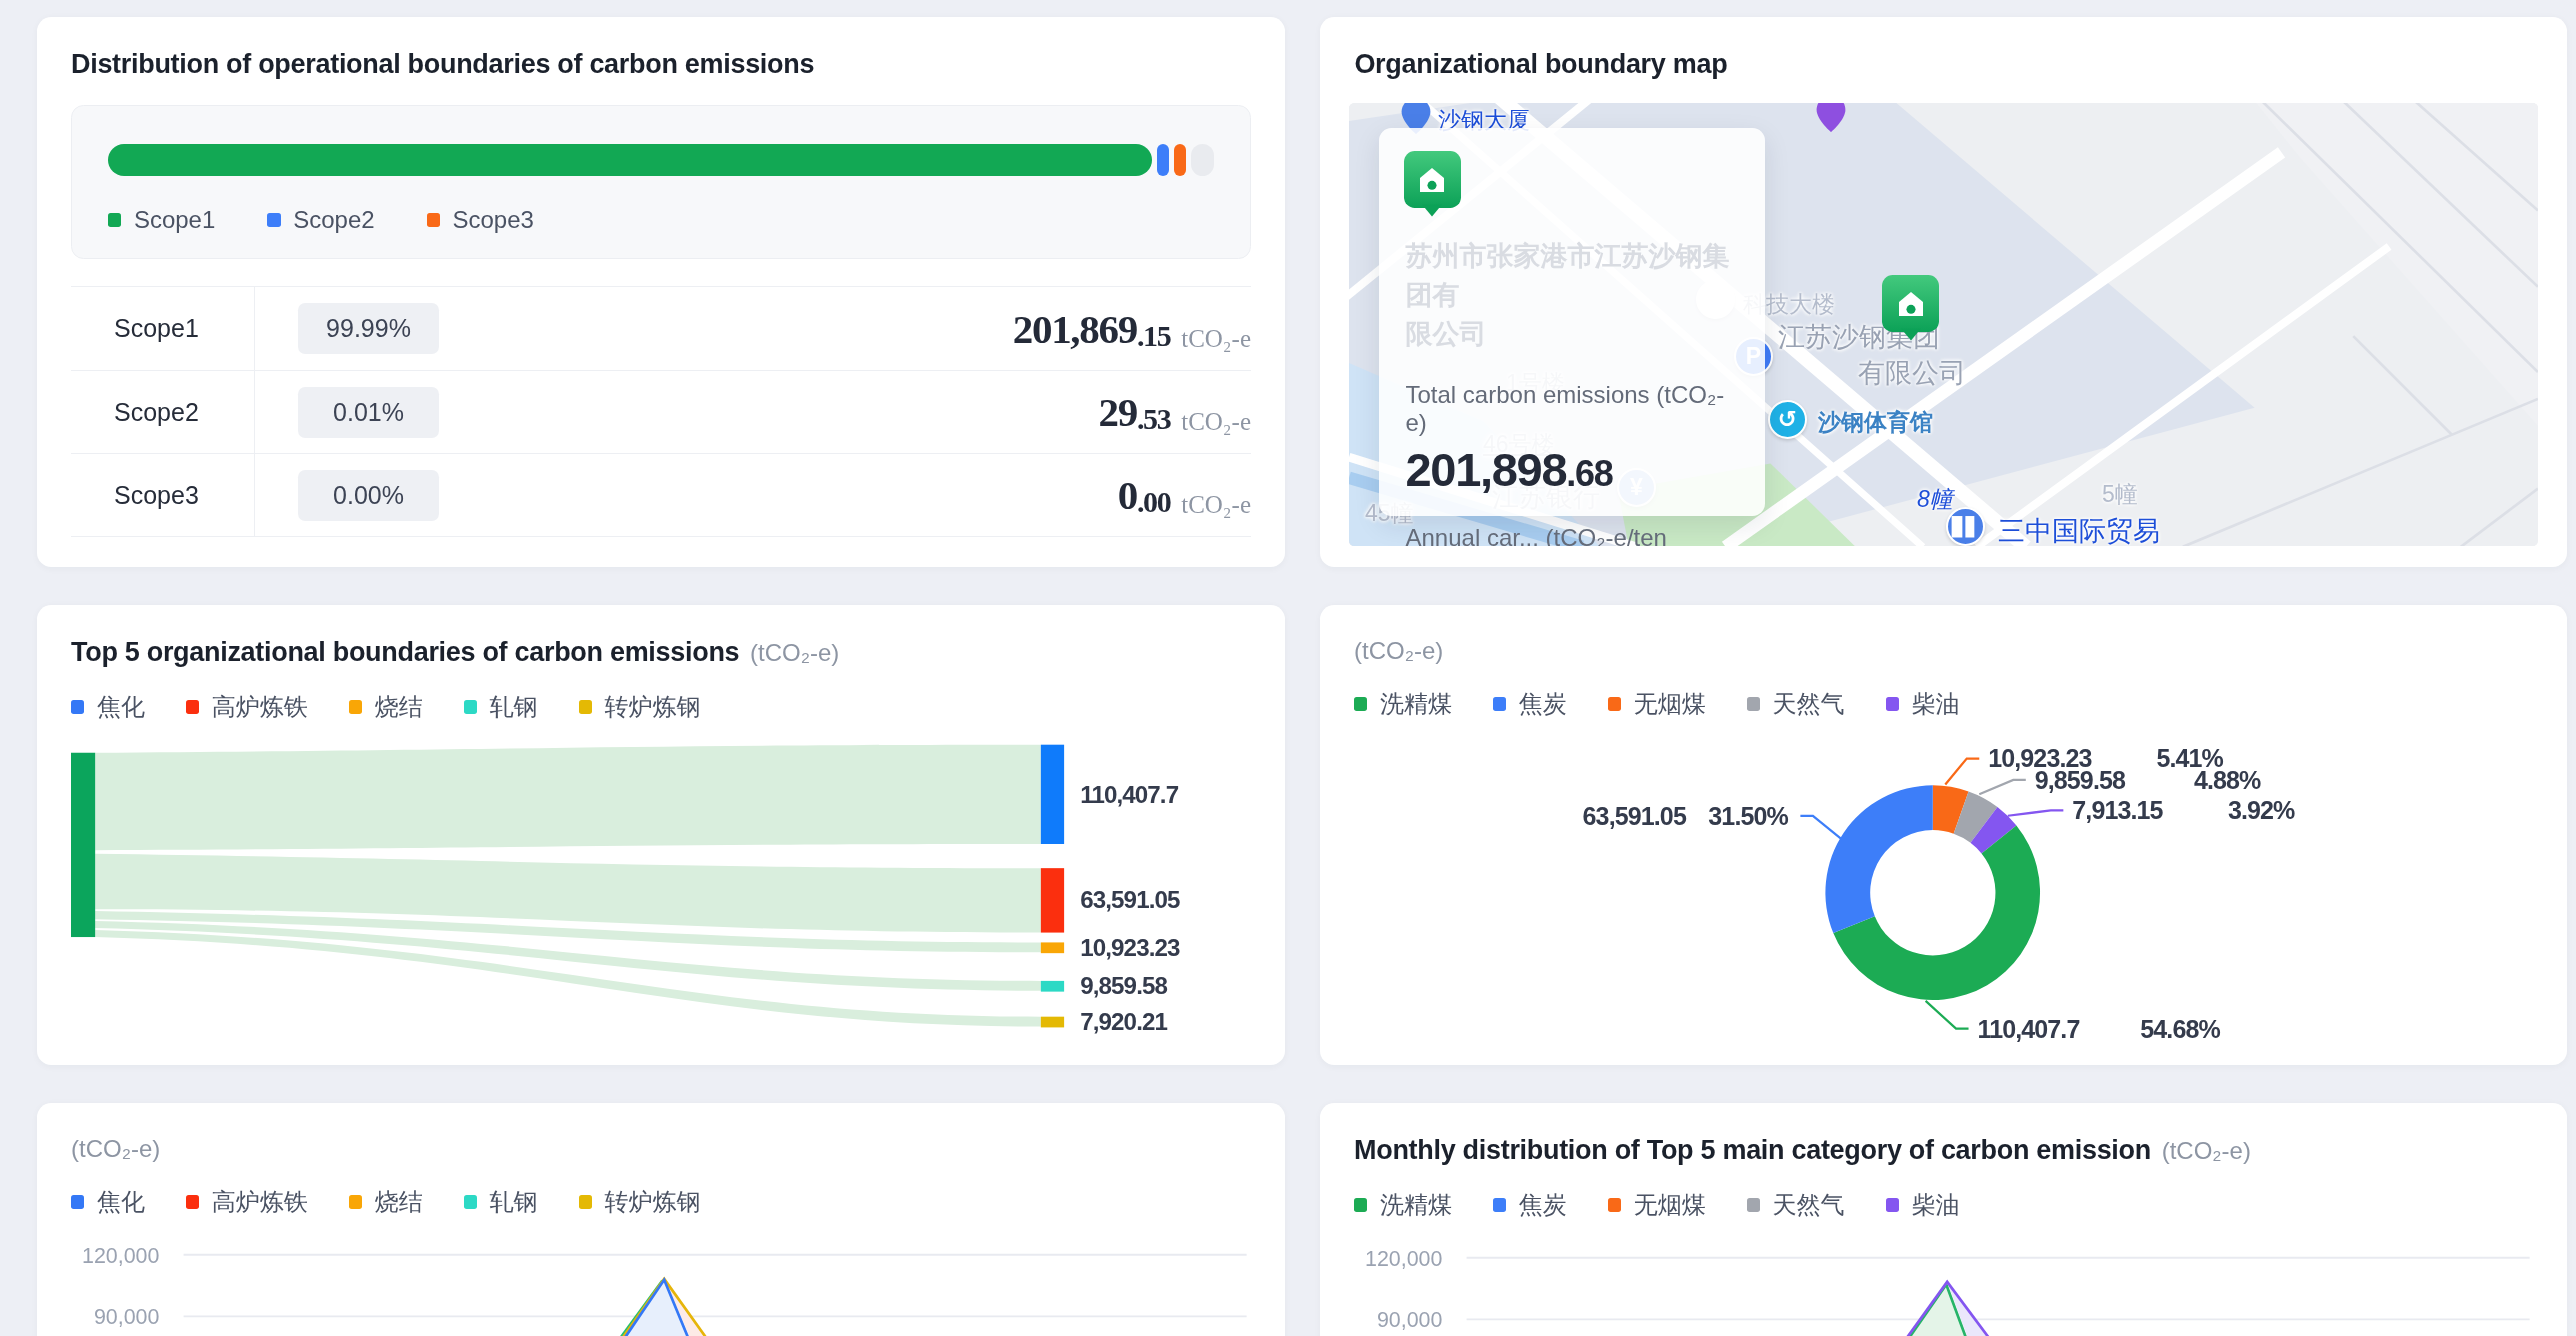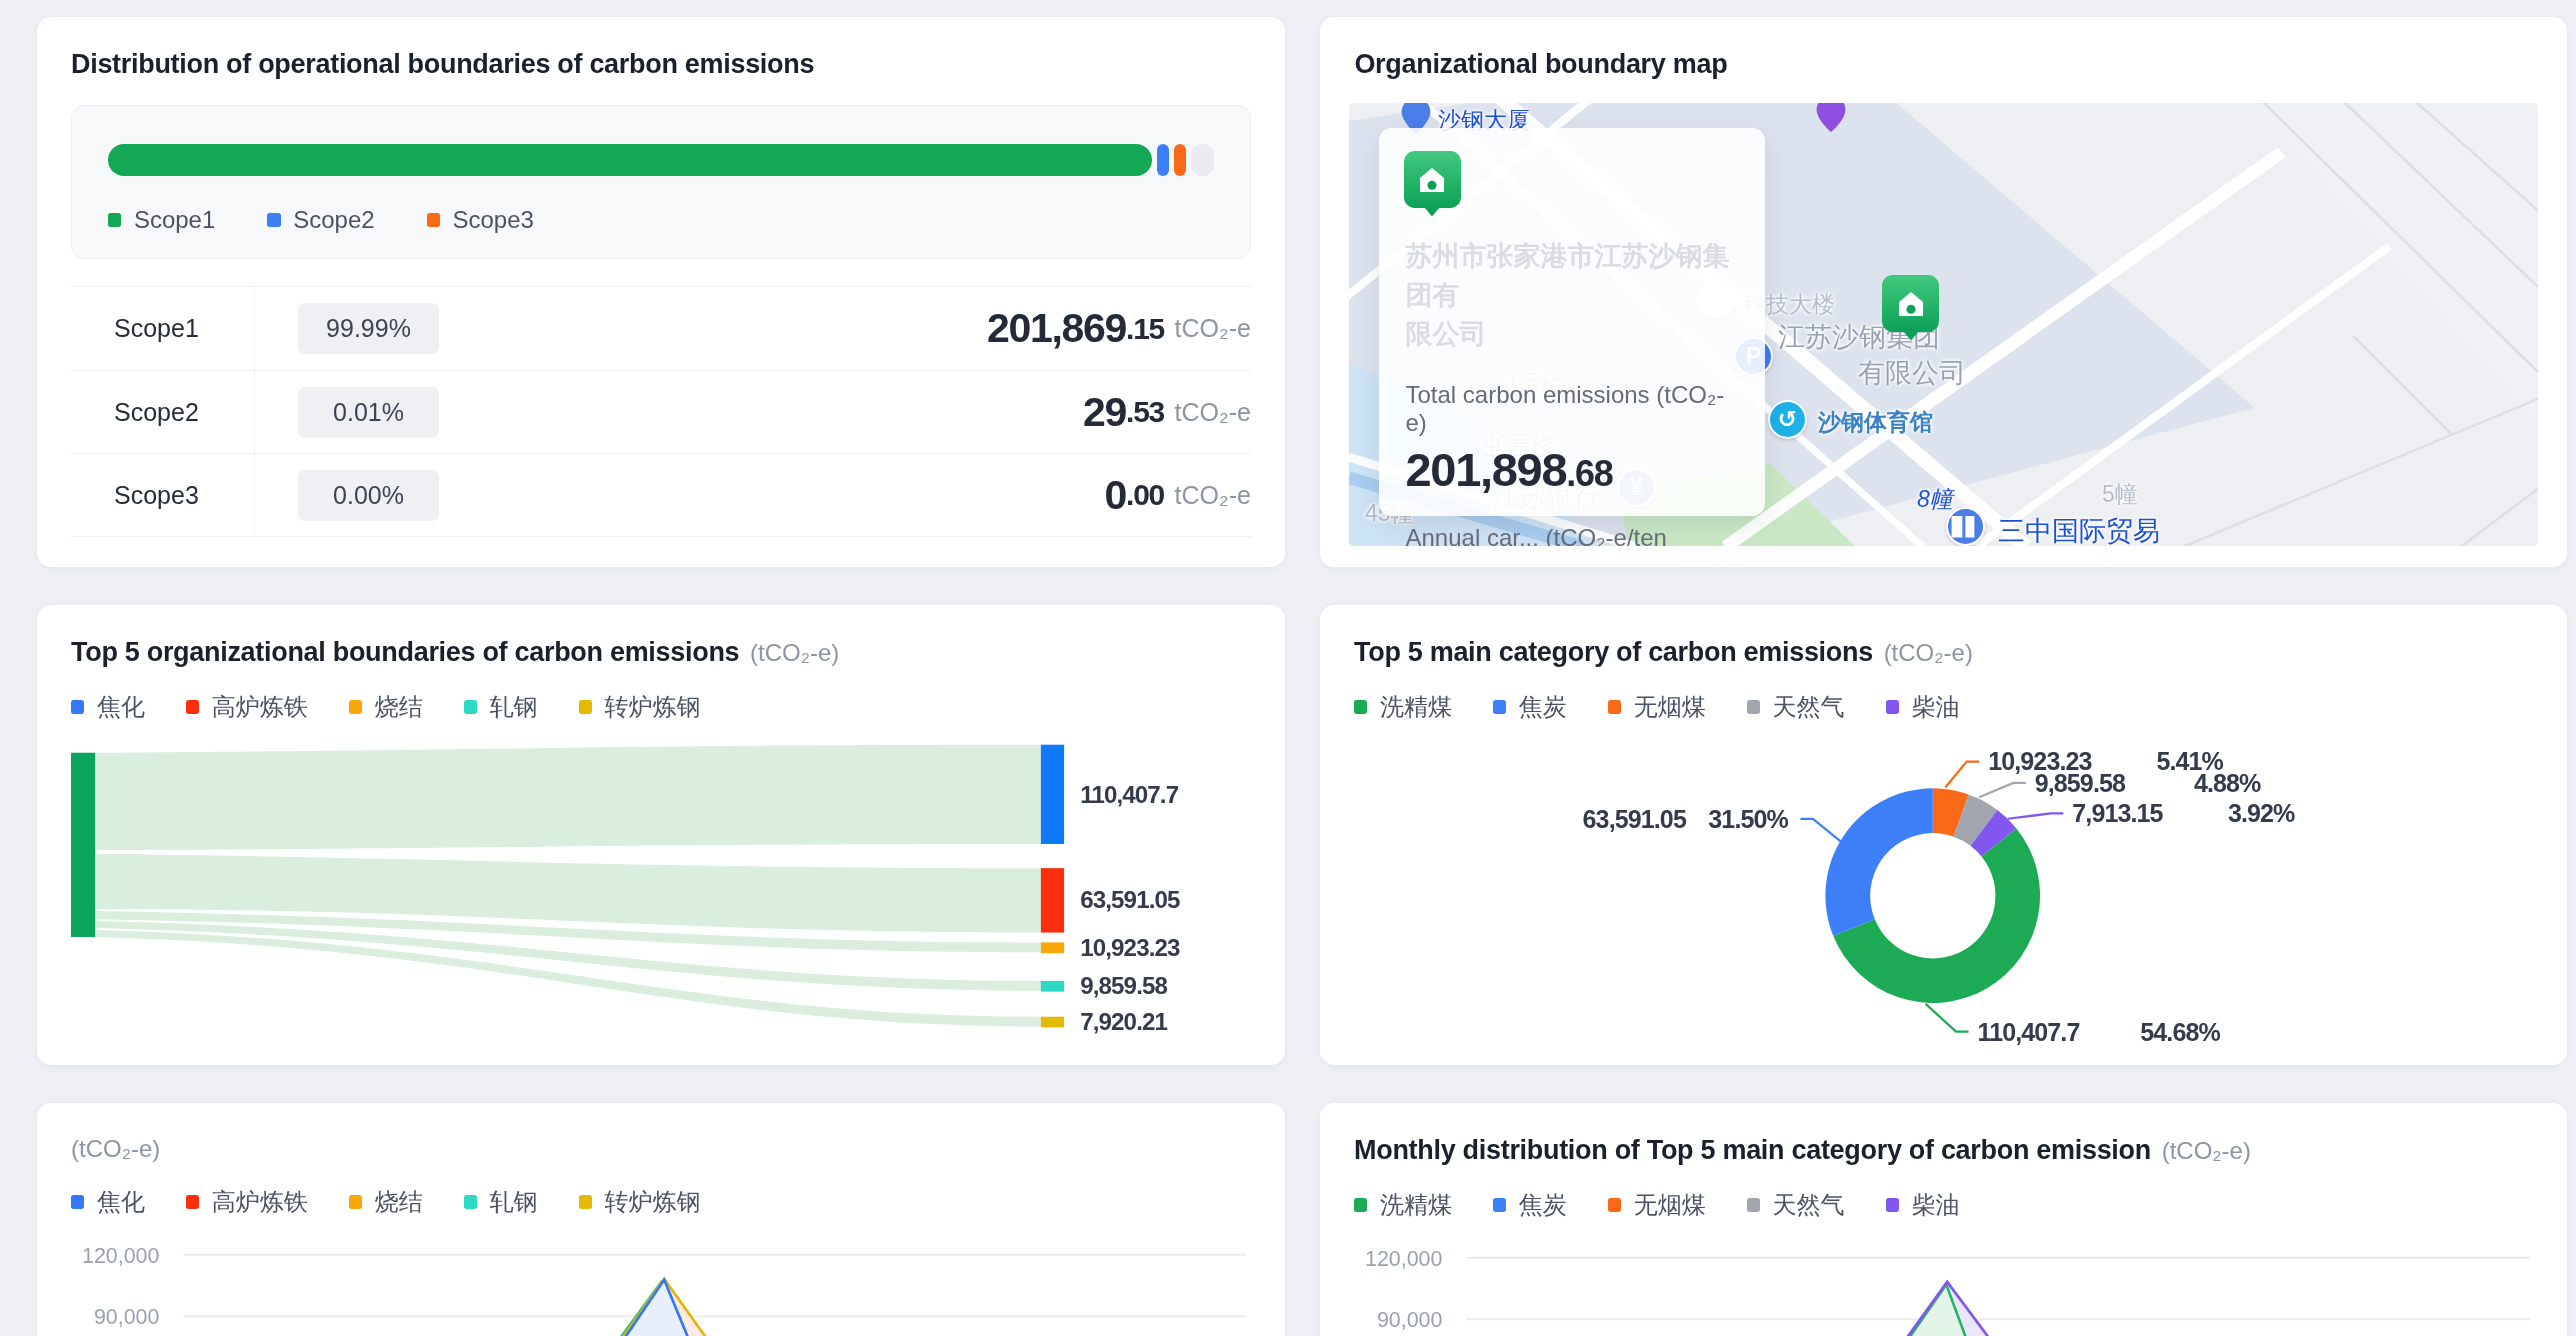--- a/index.html
+++ b/index.html
@@ -56,21 +56,21 @@
   .scope-row-label {
     width:184px; align-self:stretch; display:flex; align-items:center;
     padding-left:43px; font-size:25px; color:#262c39;
     border-right:1.8px solid #edeff3;
   }
   .scope-badge {
     margin-left:43px; background:#eef0f4; border-radius:7.2px;
     min-width:141px; height:51px; display:flex; align-items:center; justify-content:center;
     font-size:25px; color:#3c4354;
   }
-  .scope-val { margin-left:auto; display:flex; align-items:center; }
+  .scope-val { margin-left:auto; display:flex; align-items:flex-end;font-family:Liberation Serif, serif; }
   .scope-val .int { font-size:41px; }
   .scope-val .dec { font-size:30px; }
   .scope-val .unit { font-size:25px; color:#8d95a3; margin-left:10.7px; font-weight:400; letter-spacing:0; }
 
   
   .map-wrap { position:relative; margin-top:23px; height:443px; border-radius:5.4px; overflow:hidden; background:#edeff2; }
   .map-svg { position:absolute; inset:0; }
   .map-label { position:absolute; font-size:23px; color:#1d4ed8; white-space:nowrap;
     text-shadow:0 0 3.6px #fff,0 0 3.6px #fff,0 0 5.4px #fff; }
   .map-label.faint { color:#b4bccc; }
@@ -311,21 +311,20 @@
         <text class="sv" x="1128" y="197" font-size="27">63,591.05</text>
         <text class="sv" x="1128" y="250" font-size="27">10,923.23</text>
         <text class="sv" x="1128" y="293" font-size="27">9,859.58</text>
         <text class="sv" x="1128" y="333" font-size="27">7,920.21</text>
       </svg>
     </div>
   </div>
 
   <div class="card">
     <div class="card-title-row">
-      <span class="card-title">Top 5 main category of carbon emissions</span>
       <span class="card-unit">(tCO₂-e)</span>
     </div>
     <div class="legend chart-legend" style="column-gap:41px;">
       <span class="lg">
           <i style="background:#1cab54"></i>
           <em style="font-style:normal">洗精煤</em>
         </span>
       <span class="lg">
           <i style="background:#3d7ef9"></i>
           <em style="font-style:normal">焦炭</em>

